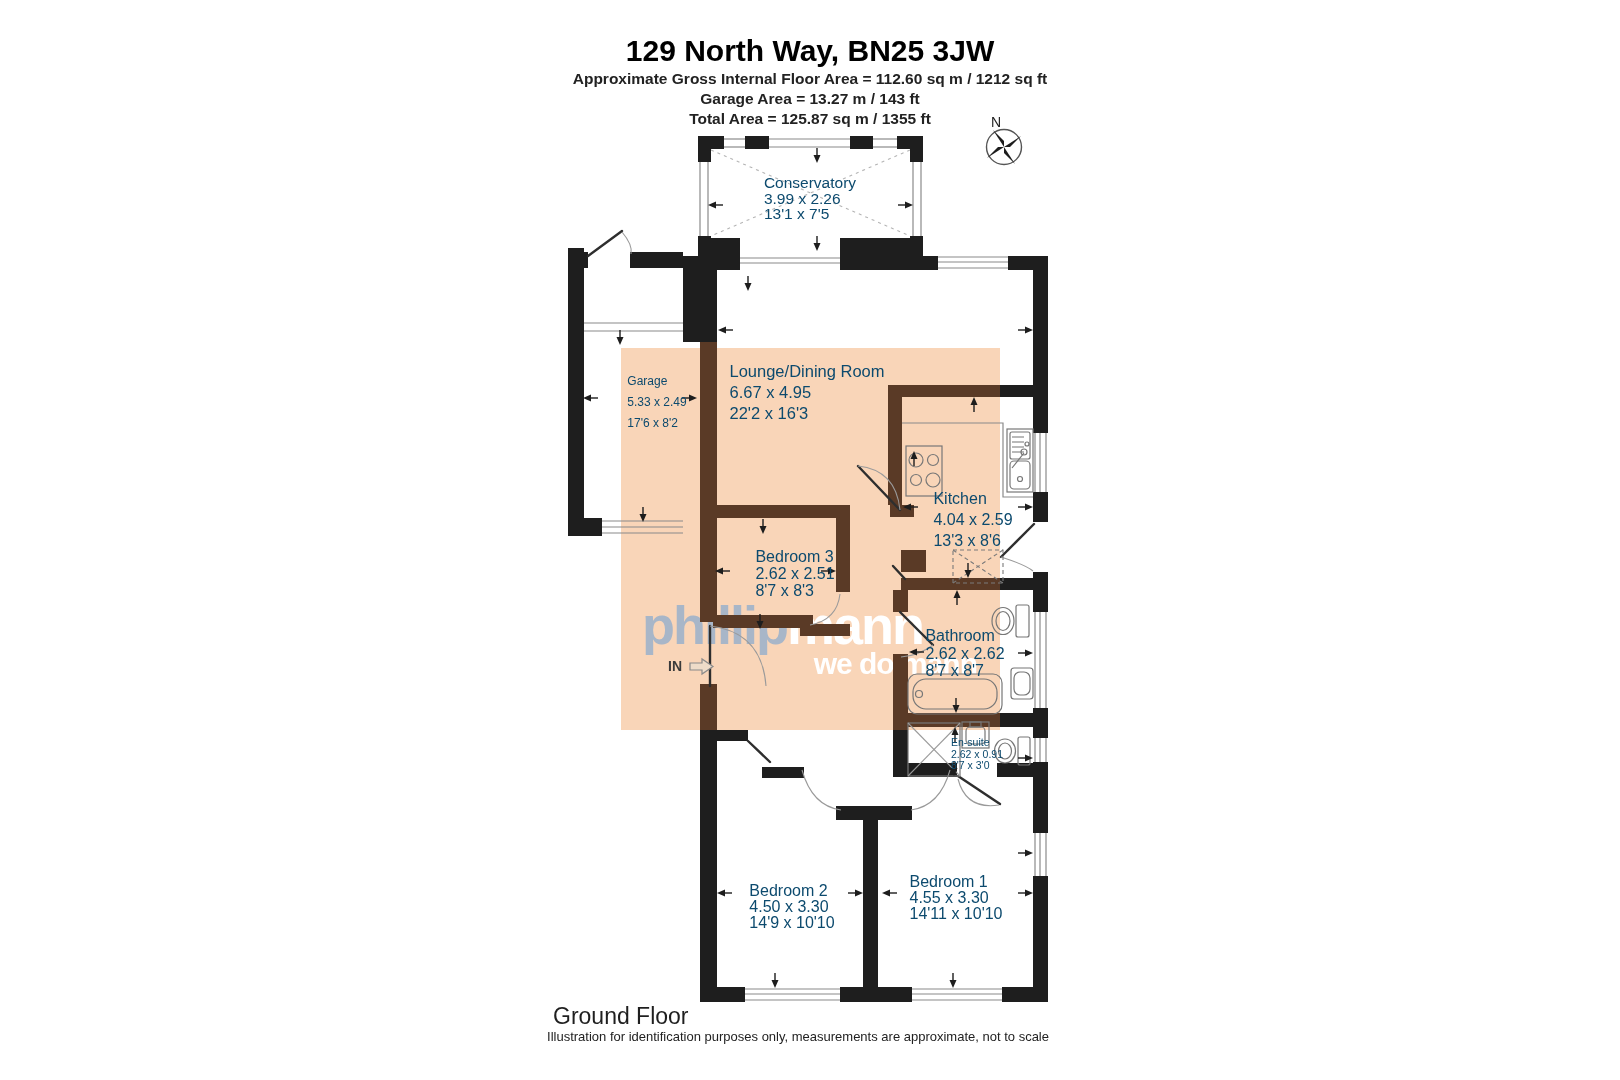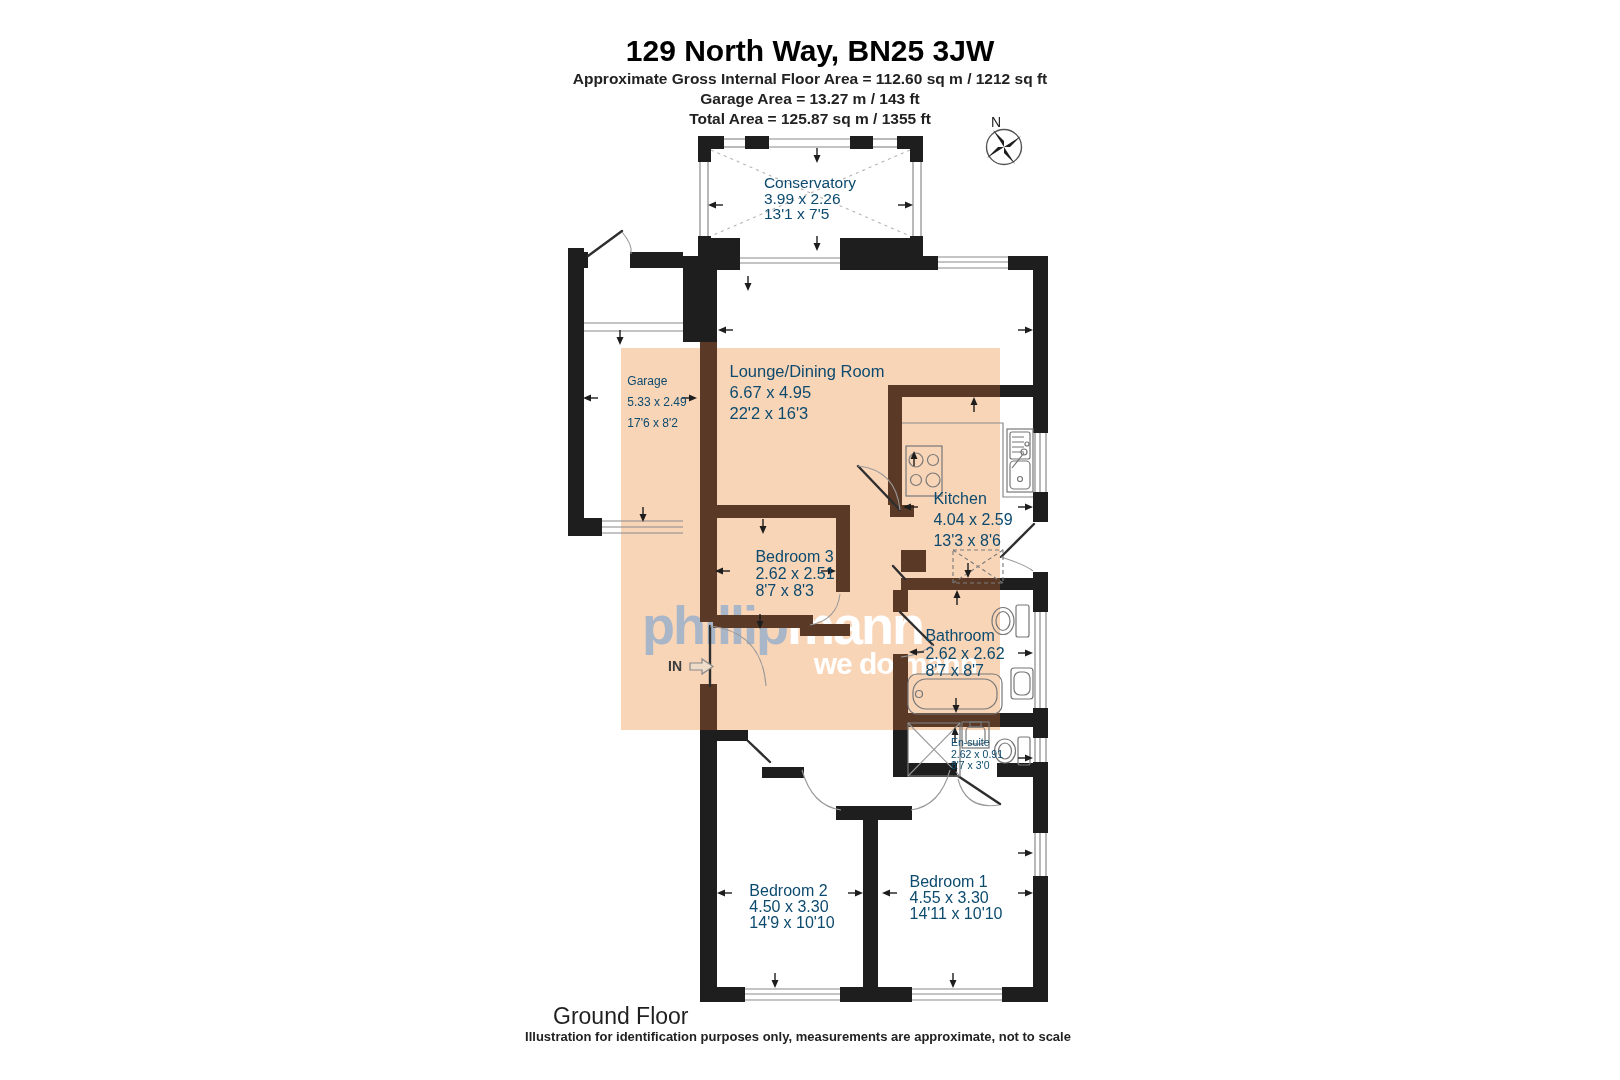--- a/index.html
+++ b/index.html
@@ -38,21 +38,21 @@
   .rl-lounge{left:807px;top:361px;font-size:16.5px;line-height:21px;}
   .rl-kitchen{left:973px;top:488px;font-size:16px;line-height:21px;}
   .rl-bedroom3{left:776px;top:548px;font-size:16px;line-height:17px;margin-left:19px;}
   .rl-bathroom{left:965px;top:627px;font-size:16px;line-height:17.5px;}
   .rl-ensuite{left:977px;top:737px;font-size:10.5px;line-height:11.5px;}
   .rl-bedroom2{left:792px;top:883px;font-size:16px;line-height:16px;}
   .rl-bedroom1{left:956px;top:874px;font-size:16px;line-height:16px;}
   .in-label{left:668px;top:658px;font-size:14px;font-weight:bold;color:#3b3b3b;}
   .north-label{left:991px;top:114px;font-size:14px;color:#222;}
   .floor-label{left:553px;top:1003px;font-size:23px;color:#1f1f1f;}
-  .disclaimer{left:798px;top:1029px;transform:translateX(-50%);font-size:13px;font-weight:bold;color:#222;white-space:nowrap;}
+  .disclaimer{left:798px;top:1029px;transform:translateX(-50%);font-size:13px;font-weight:normal;color:#222;white-space:nowrap;}
 </style>
 </head>
 <body>
 
 <div class="stage">
 
   <div class="abs title">129 North Way, BN25 3JW</div>
   <div class="abs sub" style="top:70px">Approximate Gross Internal Floor Area = 112.60 sq m / 1212 sq ft</div>
   <div class="abs sub" style="top:90px">Garage Area = 13.27 m / 143 ft</div>
   <div class="abs sub" style="top:110px">Total Area = 125.87 sq m / 1355 ft</div>

